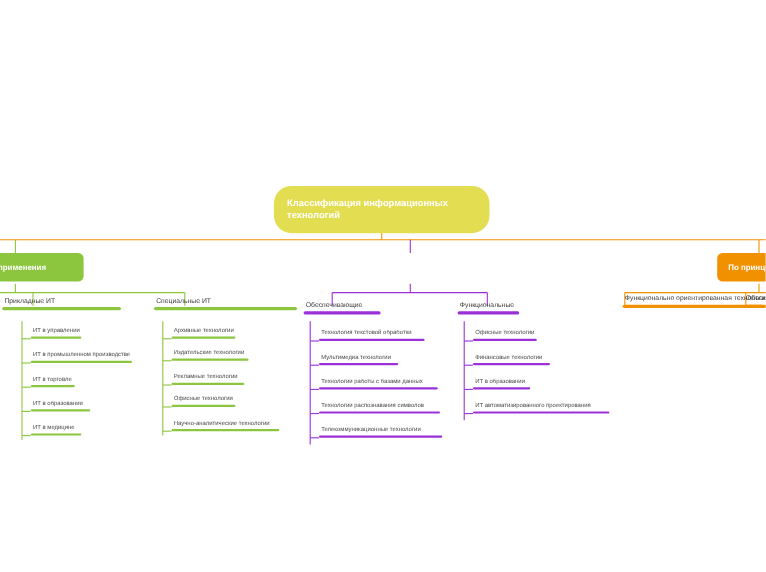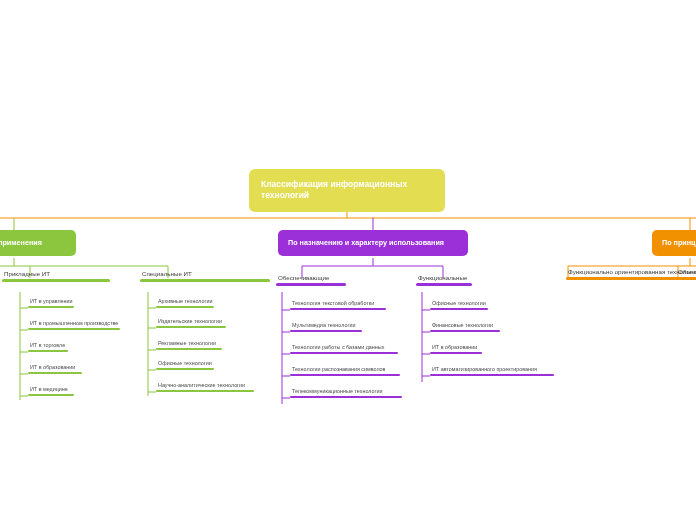--- a/index.html
+++ b/index.html
@@ -22,21 +22,21 @@
     height: 520px;
   }
   .node {
     position: absolute;
     box-sizing: border-box;
   }
   
   .root {
     background: #e3dd52;
     color: #ffffff;
-    border-radius: 6px;
+    border-radius: 16px;
     font-size: 8.5px;
     font-weight: bold;
     line-height: 1.35;
     padding: 10px 12px;
     width: 196px;
     left: 249px;
     top: 169px;
   }
   
   .l1 {
@@ -136,23 +136,20 @@
     <path d="M568,266 L700,266" stroke="#f29100" stroke-width="1" fill="none"></path>
     <path d="M568,266 L568,278" stroke="#f29100" stroke-width="1" fill="none"></path>
     <path d="M678,266 L678,278" stroke="#f29100" stroke-width="1" fill="none"></path>
   </svg>
 
   <div class="node root">
     <span>Классификация
 информационных технологий</span>
   </div>
 
-  <div class="node l1 purple" id="l1-purpose">
-    <span>По назначению и характеру использования</span>
-  </div>
 
   <div class="node l1 orange" id="l1-principles">
     <span>По принципу построения</span>
   </div>
 
   <div class="node l1 green" id="l1-application">
     <span>По сфере применения</span>
   </div>
 
   <div class="node l2" style="left:2px; top:270px;">

